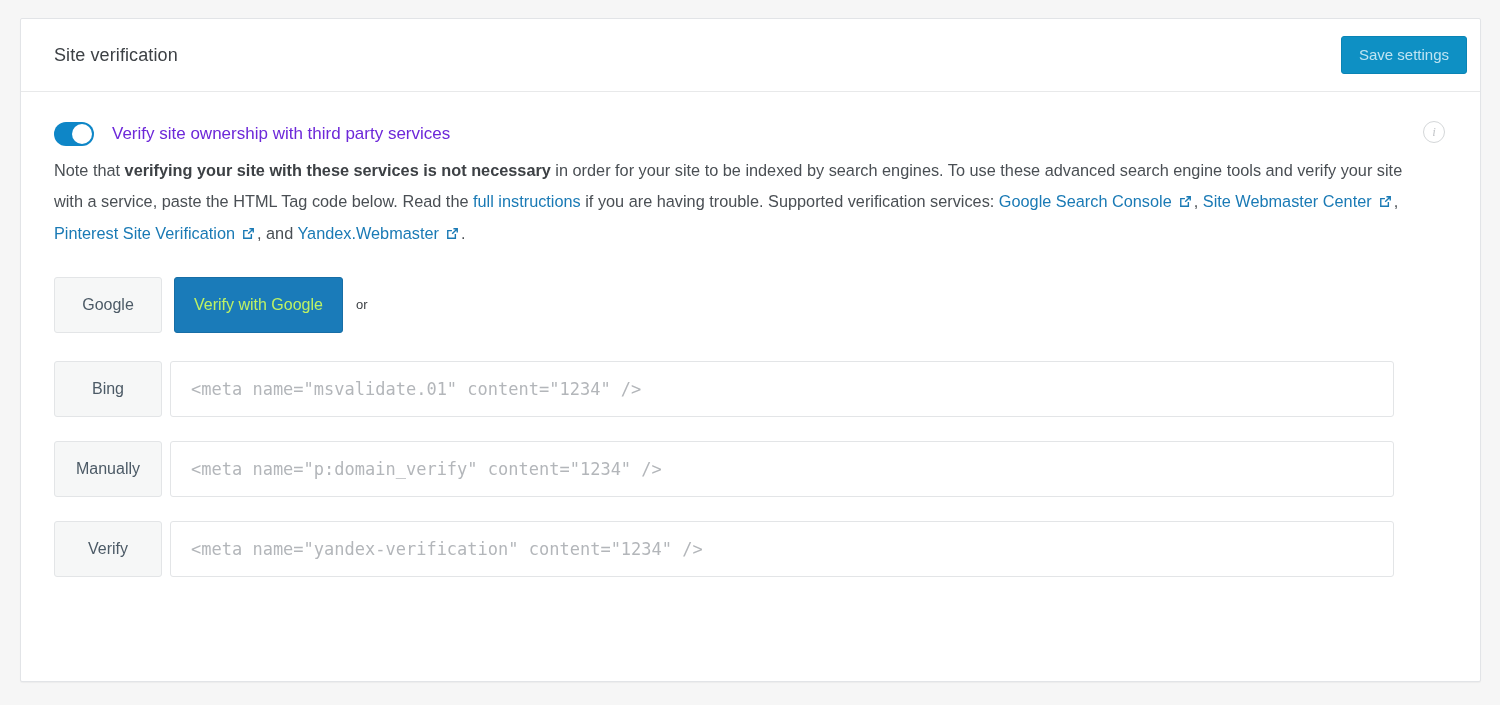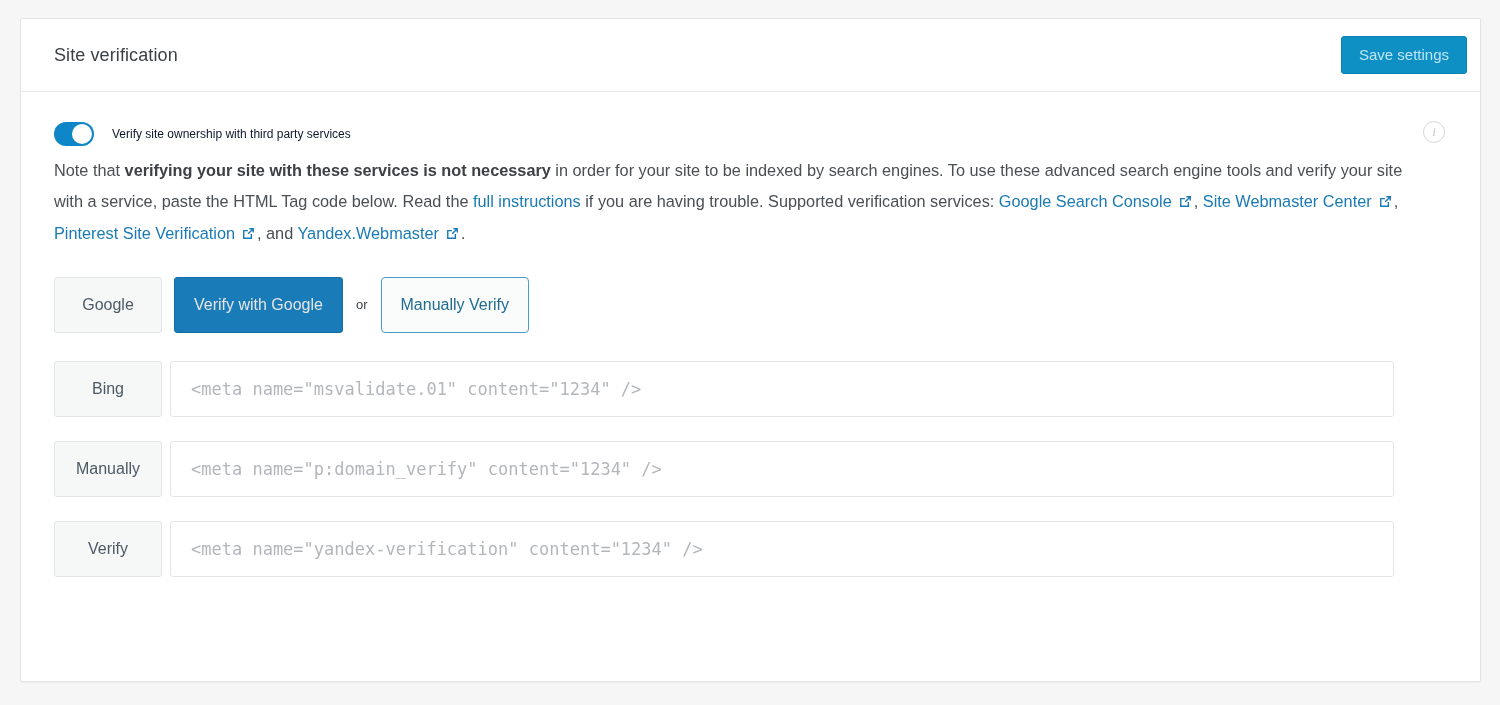--- a/index.html
+++ b/index.html
@@ -77,22 +77,22 @@
     position: absolute;
     top: 2px;
     right: 2px;
     width: 20px;
     height: 20px;
     border-radius: 50%;
     background: #ffffff;
   }
   .toggle-label {
     margin-left: 18px;
-    font-size: 12px;
-    color: #0f172a;
+    font-size: 17px;
+    color: #6d28d9;
   }
 
   .info-icon {
     position: absolute;
     right: 35px;
     top: 29px;
     width: 22px;
     height: 22px;
     border-radius: 50%;
     border: 1.4px solid #d4d7d9;
@@ -162,21 +162,21 @@
     cursor: text;
   }
 
   
   .google-row { margin-bottom: 28px; }
   .verify-btn {
     margin-left: 12px;
     background: #1a7bb9;
     border: 1px solid #176ea6;
     border-radius: 3px;
-    color: #e5e5e5;
+    color: #bef264;
     font-size: 16px;
     padding: 0 19px;
     display: flex;
     align-items: center;
     cursor: pointer;
     font-family: "Liberation Sans", sans-serif;
   }
   .or-text {
     display: flex;
     align-items: center;
@@ -232,21 +232,20 @@
           </svg></span><span>, and </span><a>Yandex.Webmaster</a><span class="ext-icon"><svg width="15" height="15" viewBox="0 0 16 16">
             <path d="M2.2 4.2h5.2v1.5H3.7v6.6h6.6V8.6h1.5v5.2H2.2z" fill="#1a7ab5"></path>
             <path d="M9 2.2h4.8V7h-1.5V4.76L8.2 8.86 7.14 7.8l4.1-4.1H9z" fill="#1a7ab5"></path>
           </svg></span><span>.</span>
     </p>
 
     <div class="svc-row google-row">
       <div class="svc-label">Google</div>
       <button class="verify-btn">Verify with Google</button>
       <div class="or-text">or</div>
-      <button class="manual-btn">Manually Verify</button>
     </div>
 
     <div class="svc-row">
       <div class="svc-label">Bing</div>
       <div class="svc-input">&lt;meta name="msvalidate.01" content="1234" /&gt;</div>
     </div>
 
     <div class="svc-row">
       <div class="svc-label">Manually</div>
       <div class="svc-input">&lt;meta name="p:domain_verify" content="1234" /&gt;</div>

